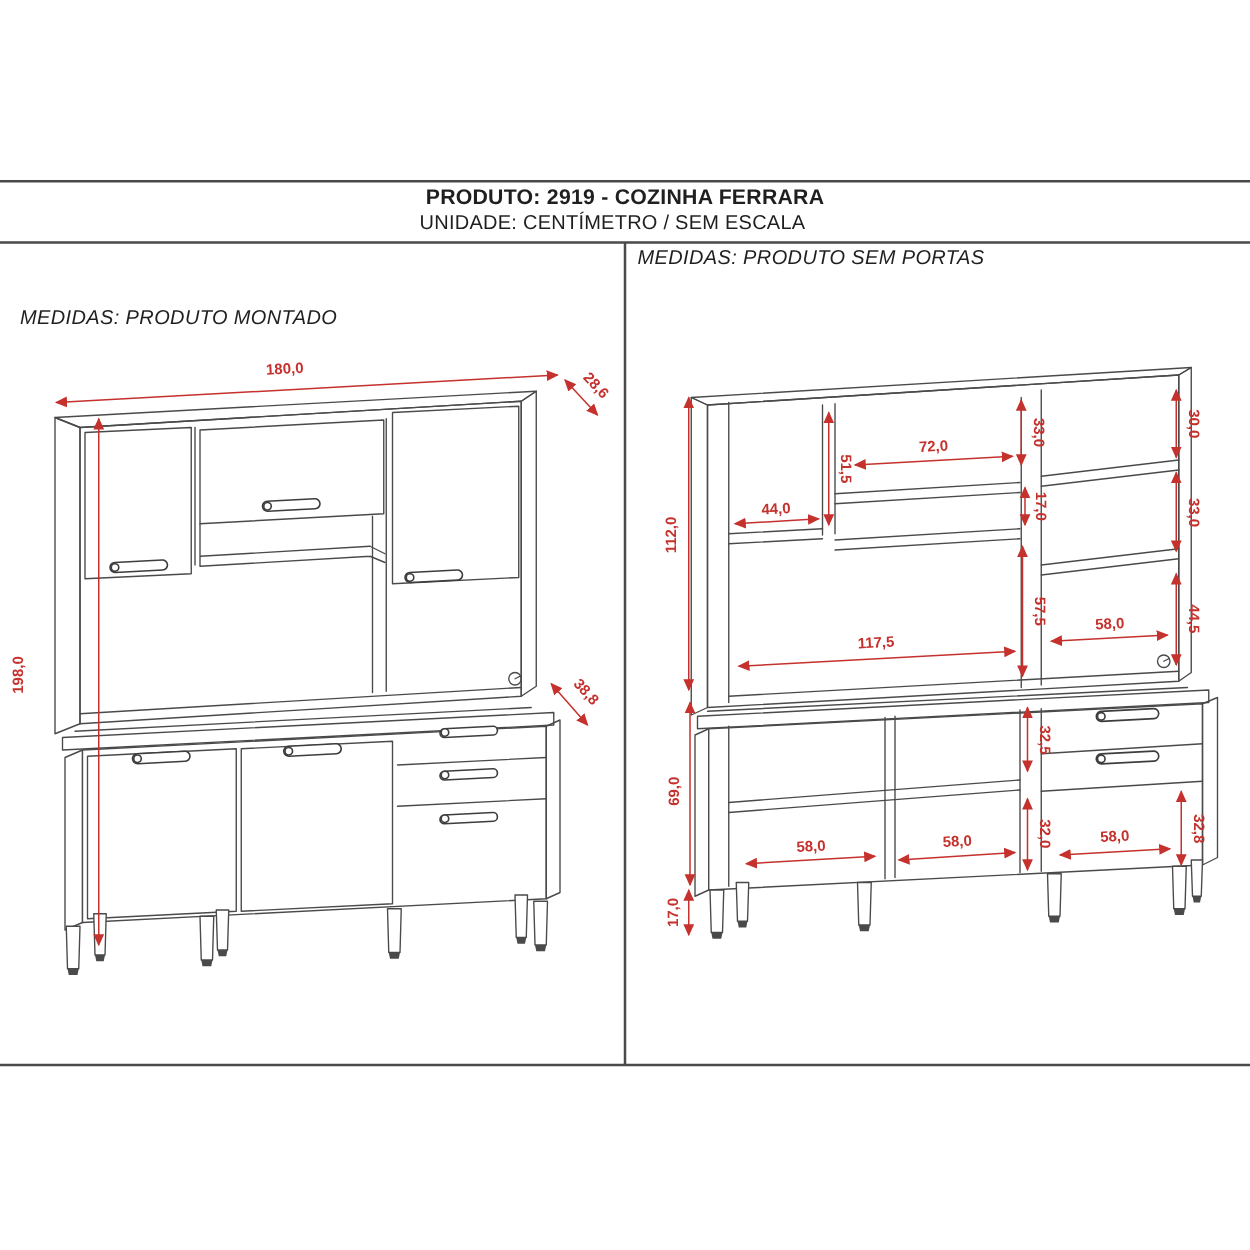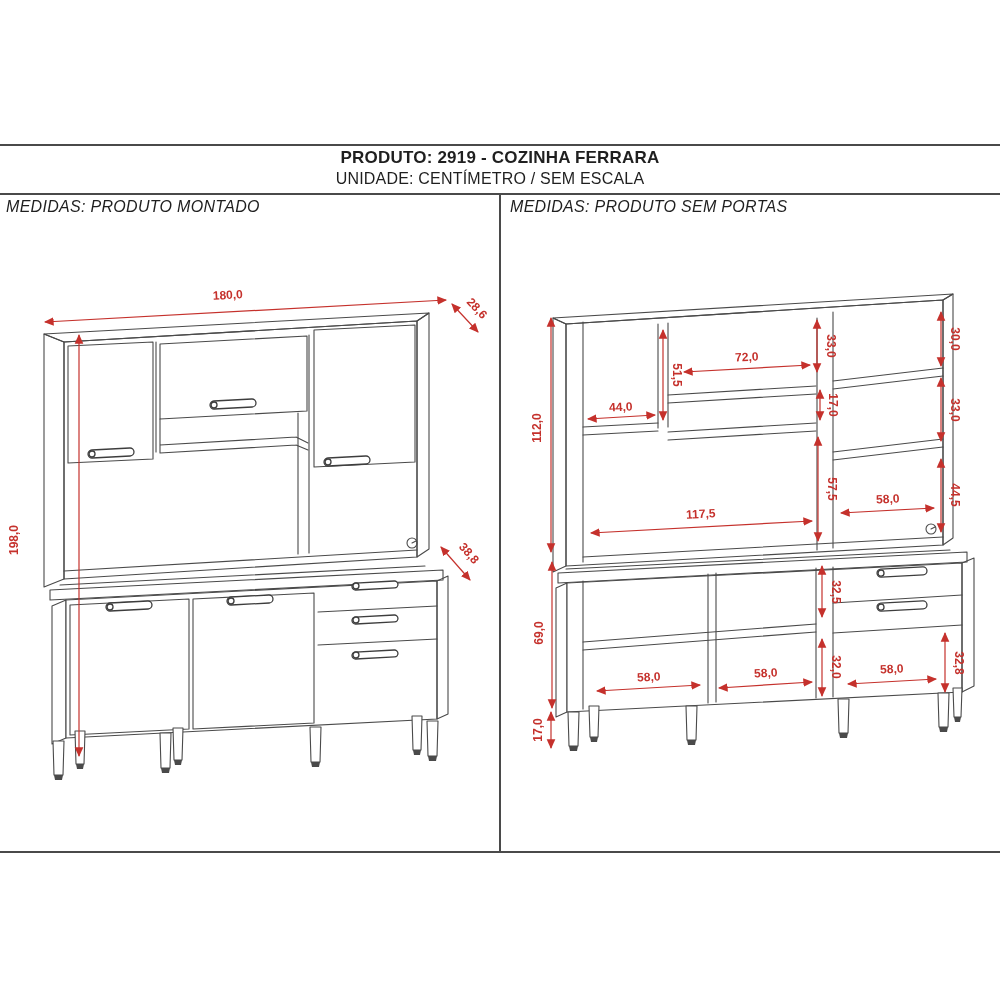--- a/index.html
+++ b/index.html
@@ -5,21 +5,21 @@
   html,body{margin:0;padding:0;}
   body{width:1000px;height:1000px;background:#ffffff;position:relative;overflow:hidden;
        font-family:"Liberation Sans", sans-serif;color:#1f1f1f;}
   .rule{position:absolute;left:0;width:1000px;height:2px;background:#4a4a4a;}
   .vdivider{position:absolute;width:2px;background:#4a4a4a;}
   .hdr1{position:absolute;top:148px;left:0;width:1000px;text-align:center;
         font-size:17px;font-weight:bold;letter-spacing:.2px;}
   .hdr2{position:absolute;top:170px;left:0;width:980px;text-align:center;
         font-size:16px;font-weight:normal;letter-spacing:.2px;}
   .ptitle{position:absolute;top:198px;font-size:16px;font-style:italic;letter-spacing:.3px;}
-  .ptitle.left{left:6px;}
+  .ptitle.left{left:16px;margin-top:48px;}
   .ptitle.right{left:510px;text-align:right;}
   svg{position:absolute;top:240px;}
   #svg-left{left:0;}
   #svg-right{left:500px;}
   .ln{fill:none;stroke:#4a4a4a;stroke-width:1.1;stroke-linejoin:round;stroke-linecap:round;}
   .lnf{fill:#ffffff;stroke:#4a4a4a;stroke-width:1.1;stroke-linejoin:round;}
   .ft{fill:#4a4a4a;stroke:none;}
   .dim{fill:none;stroke:#c5312c;stroke-width:1.2;}
   .dimtext{font-family:"Liberation Sans",sans-serif;font-size:12px;font-weight:bold;text-anchor:middle;}
   .handle rect,.handle circle{fill:#ffffff;stroke:#3d3d3d;stroke-width:1.3;}

